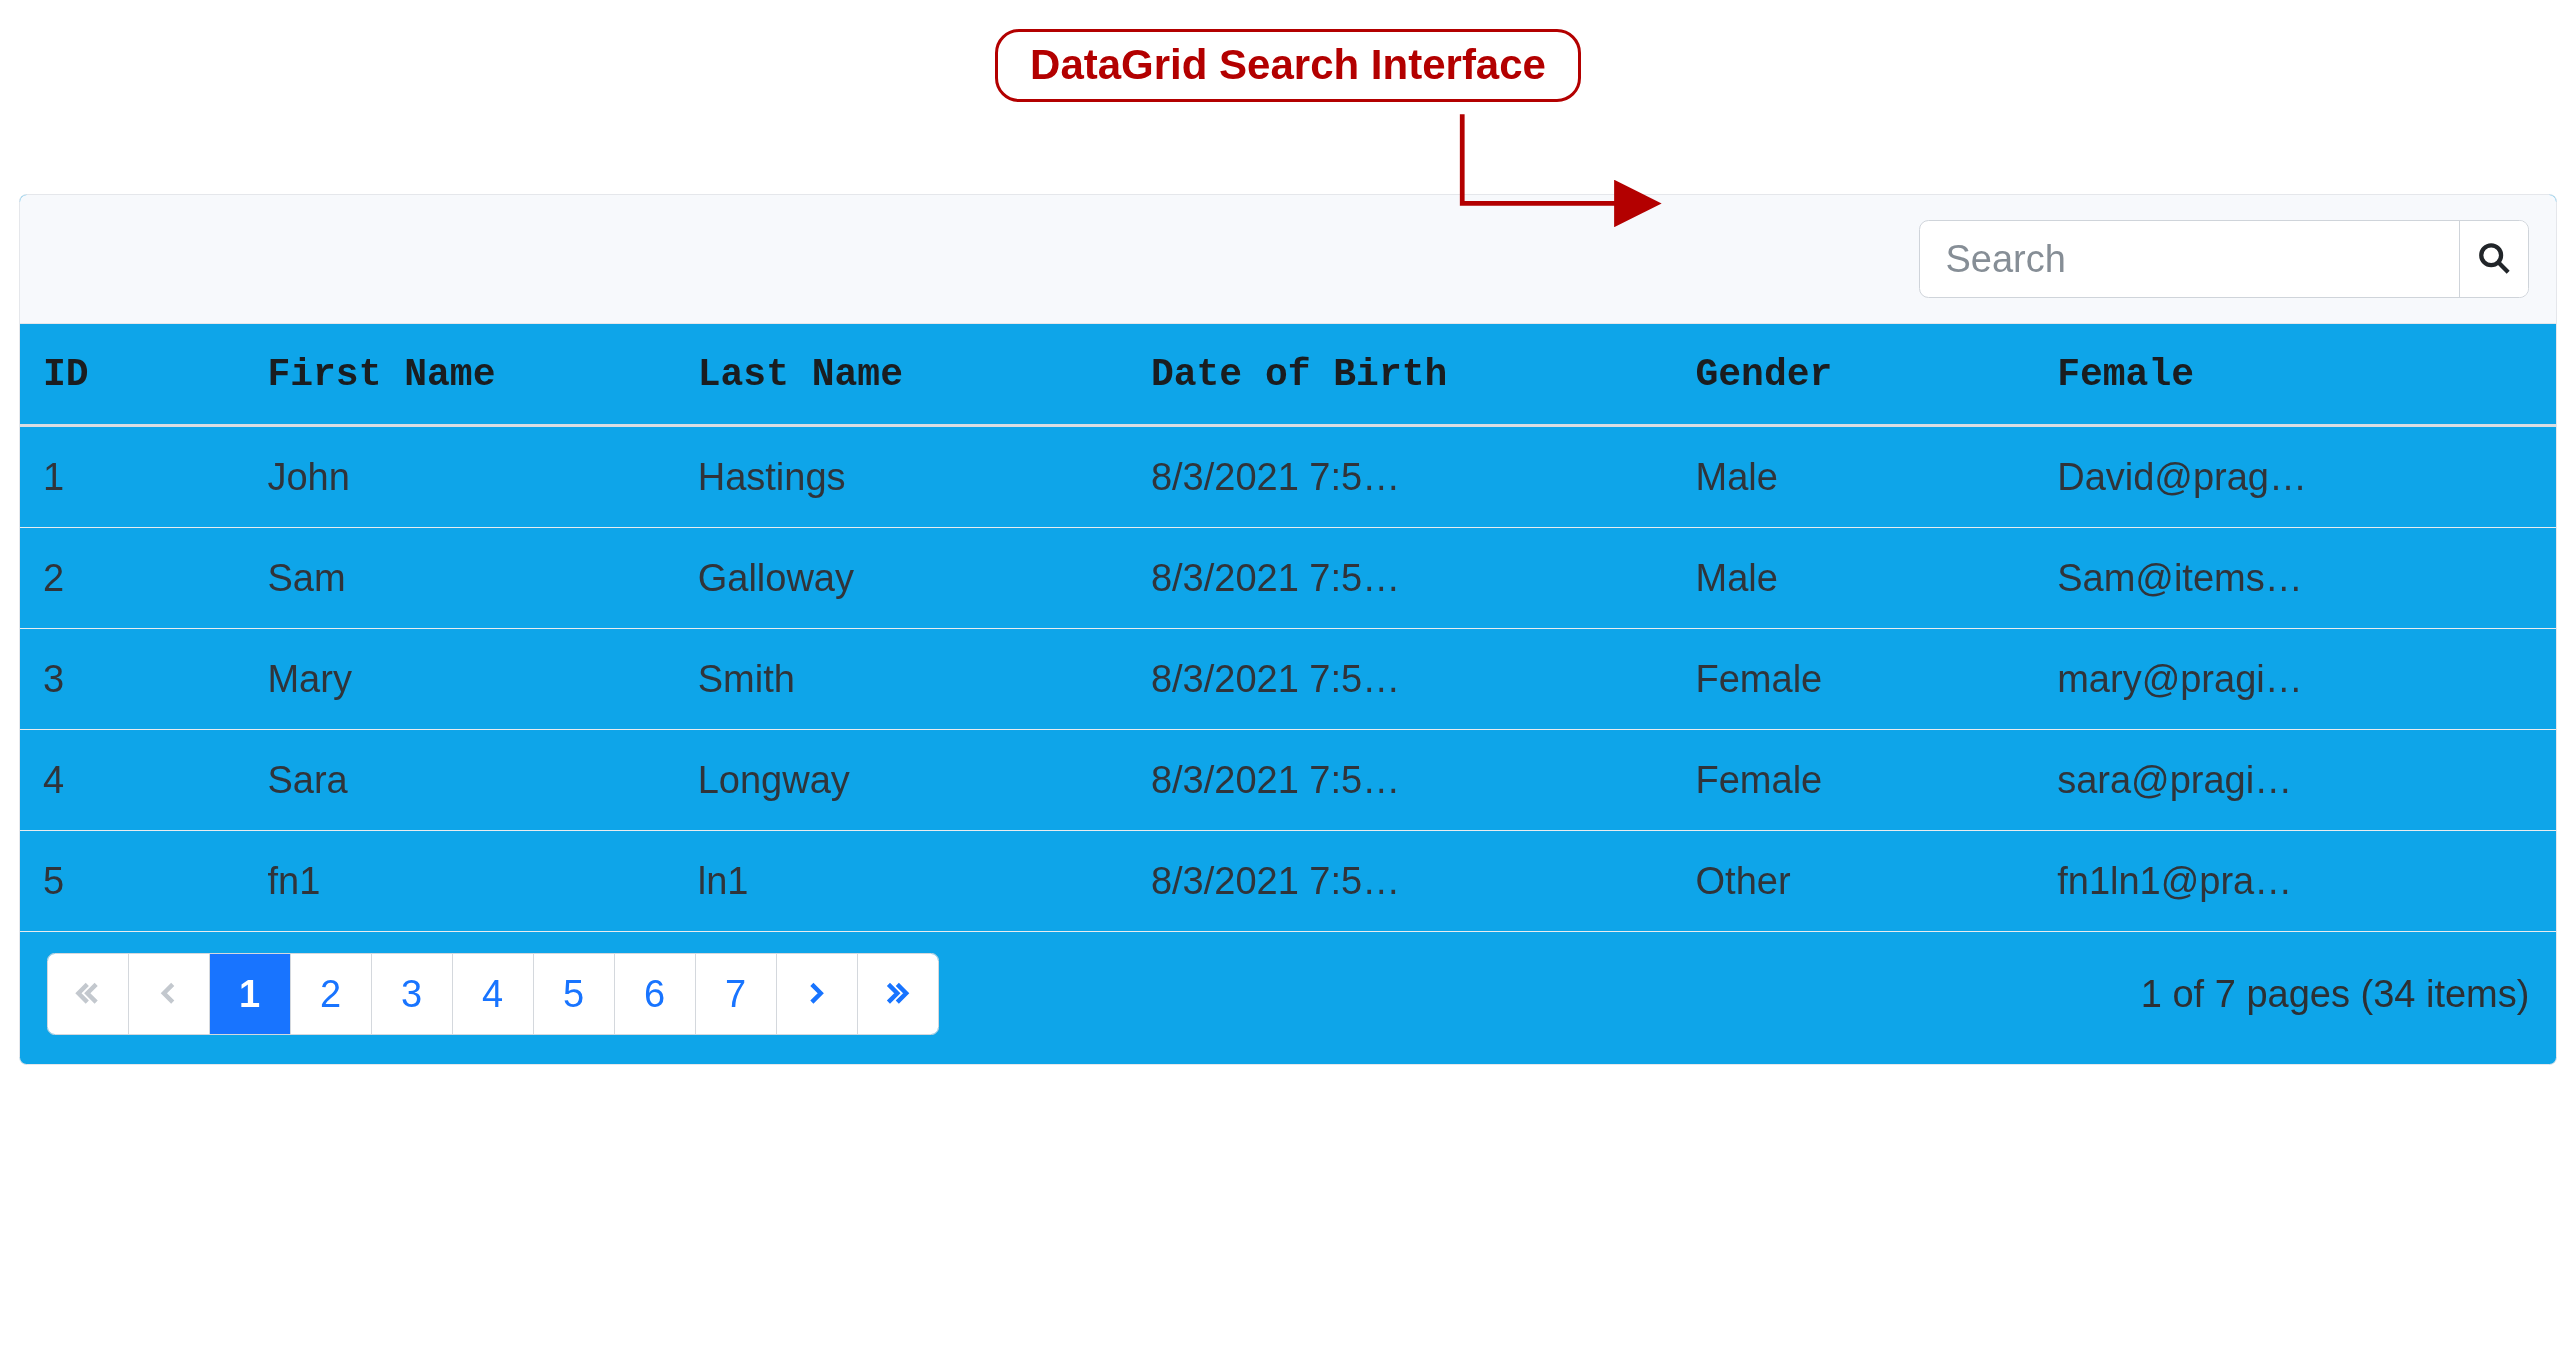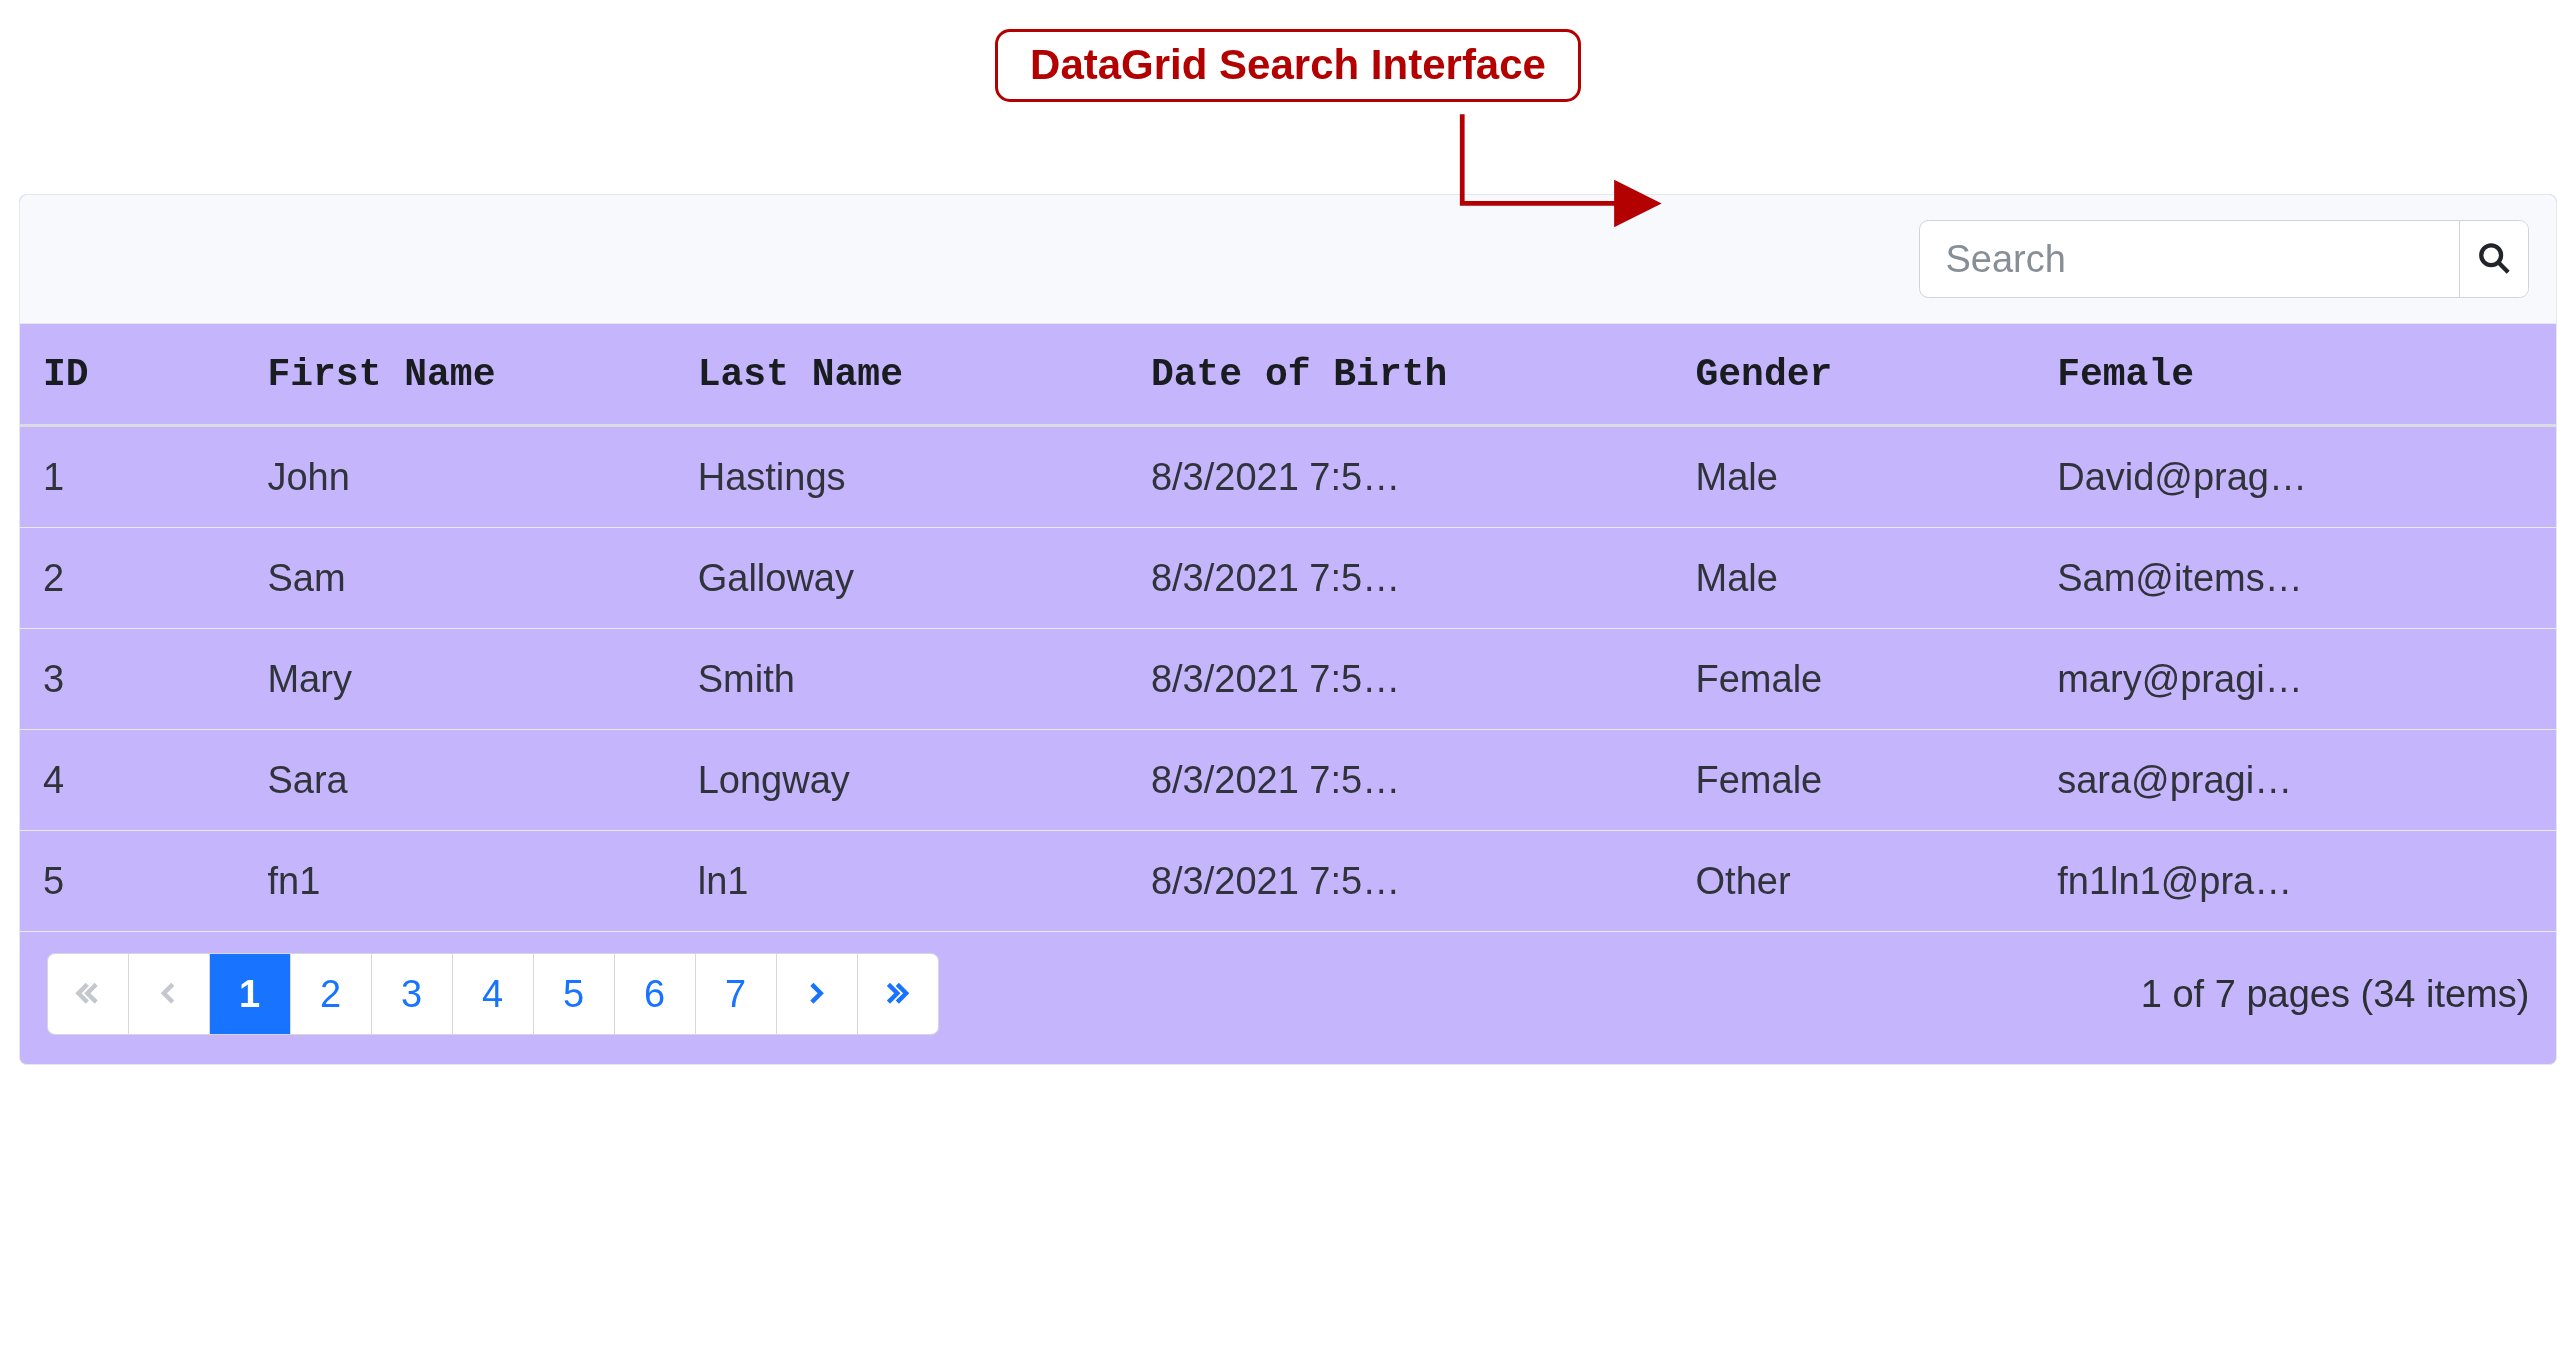--- a/index.html
+++ b/index.html
@@ -12,40 +12,40 @@
   
   .callout-wrap {
     text-align: center;
     margin-top: 23px;
     position: relative;
     height: 171px;
   }
   .callout {
     display: inline-block;
     border: 3.8px solid #b30000;
-    border-radius: 15px;
+    border-radius: 24px;
     color: #b30000;
     font-weight: 700;
     font-size: 42px;
     padding: 9.5px 32px;
     background: #ffffff;
     position: relative;
     top: 5.7px;
   }
   svg.arrow {
     position: absolute;
     left: 0;
     top: 0;
     pointer-events: none;
   }
 
   
   .grid-card {
     margin: 0 19px 57px 19px;
-    background: #c4b5fd;
+    background: #0ea5e9;
     border: 1.9px solid #e5e7eb;
     border-radius: 7.6px;
     overflow: hidden;
   }
   .grid-toolbar {
     background: #f7f9fc;
     padding: 25px 26.6px;
     display: flex;
     justify-content: flex-end;
     border-bottom: 0.9px solid #e5e7eb;

